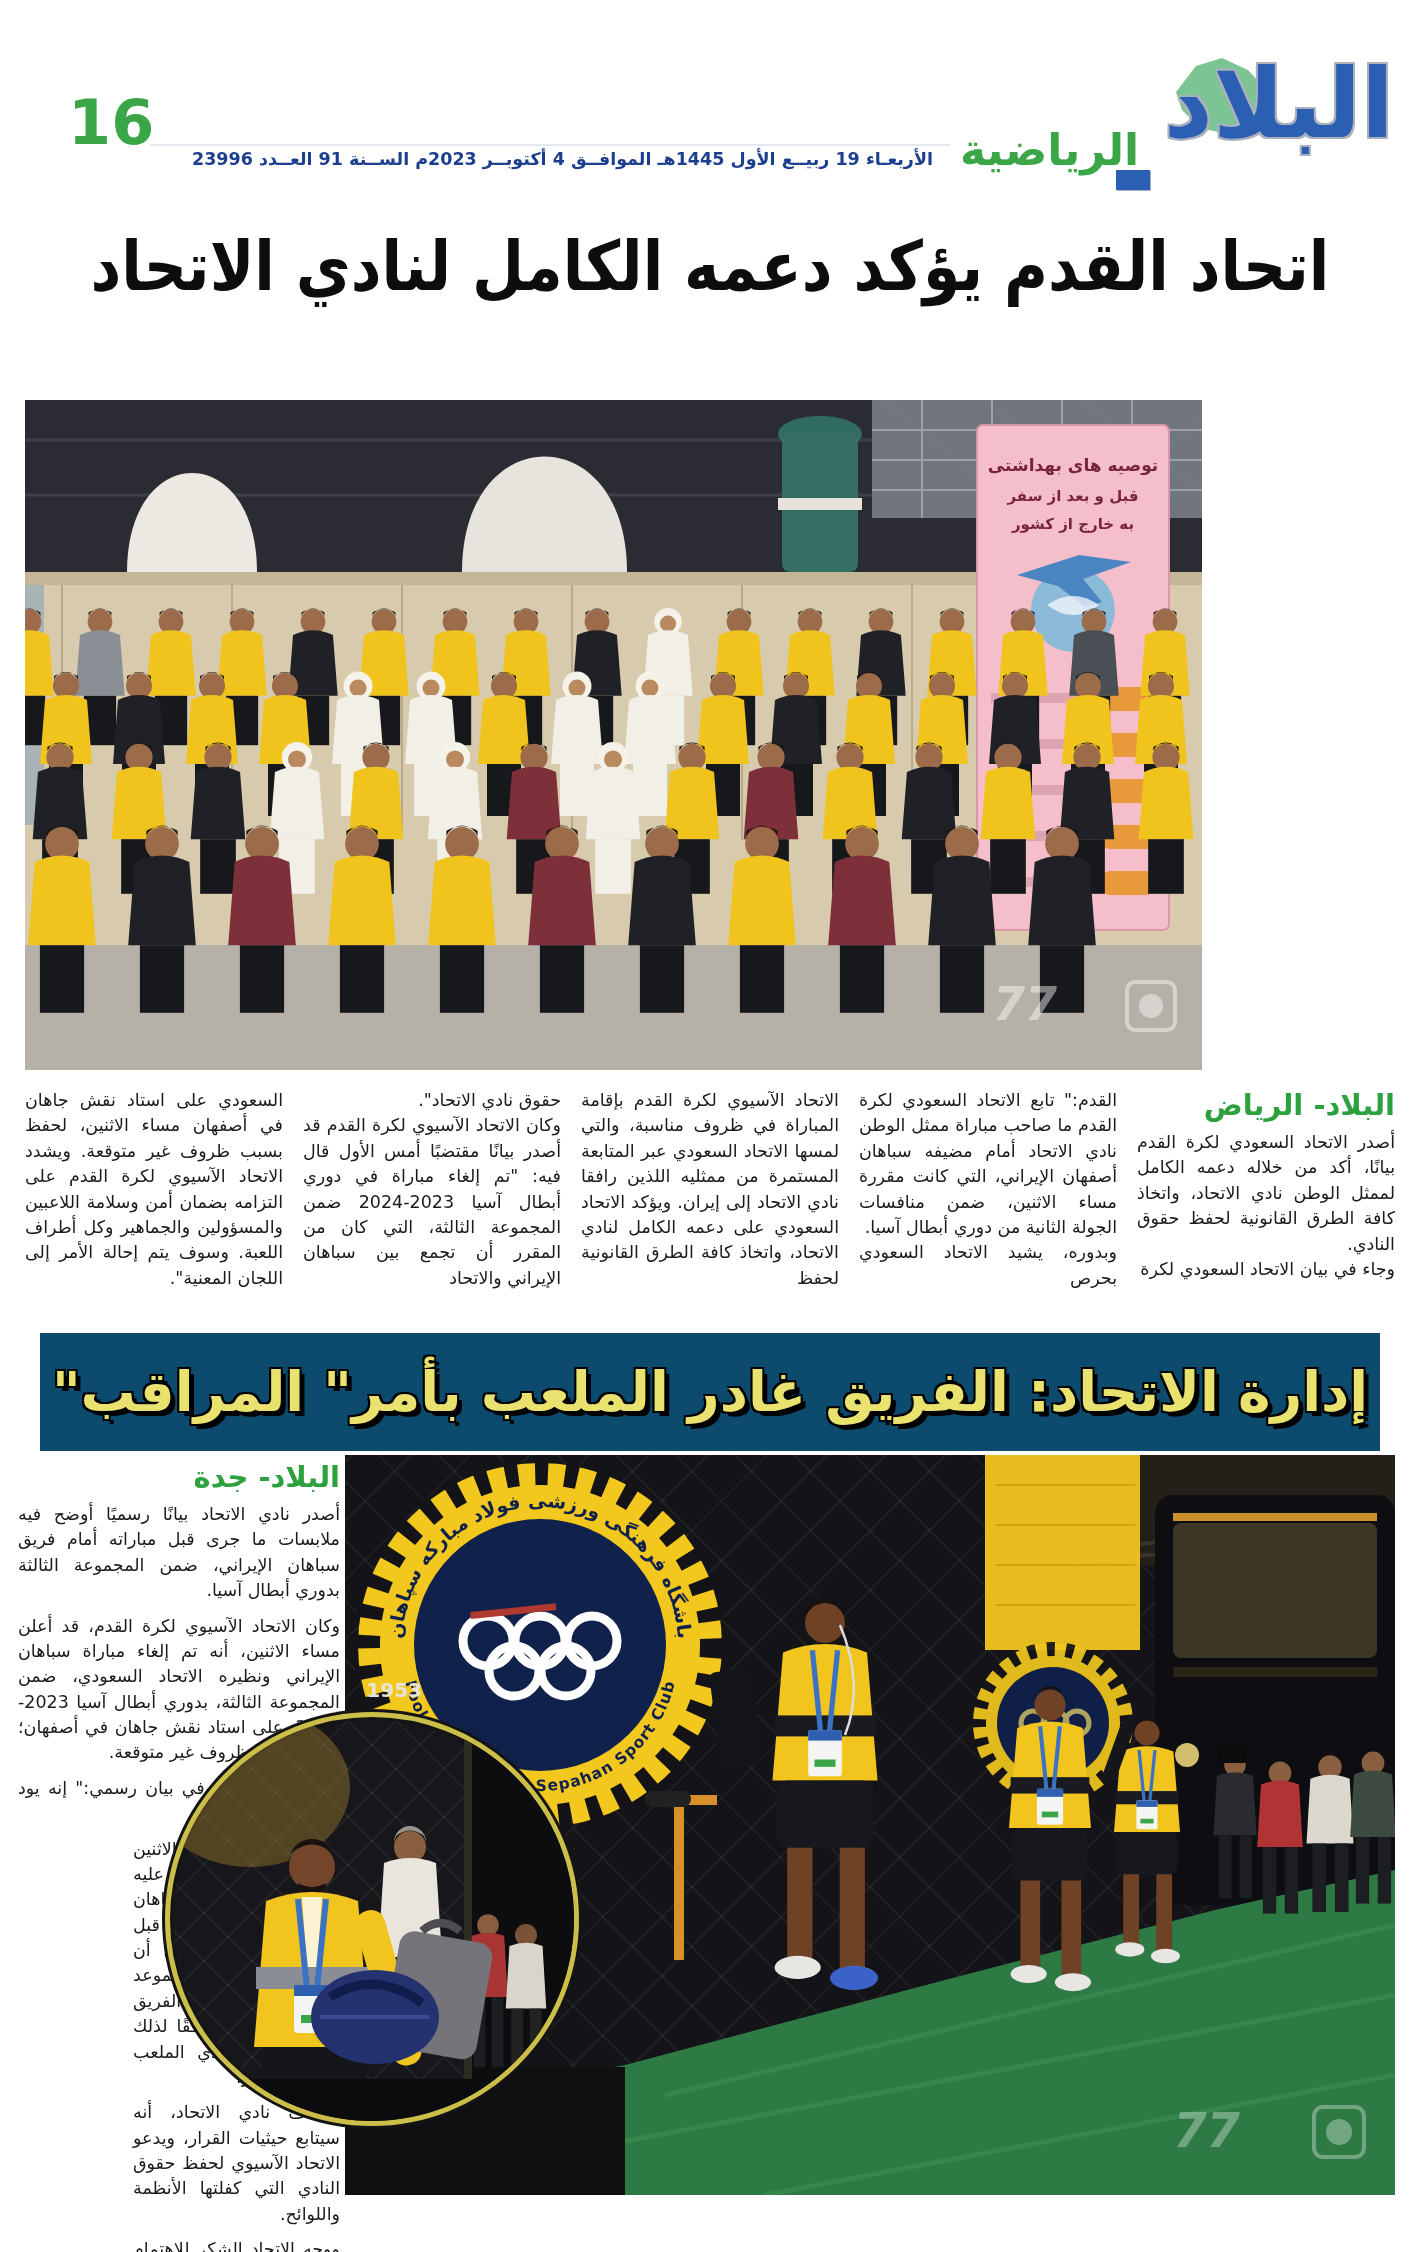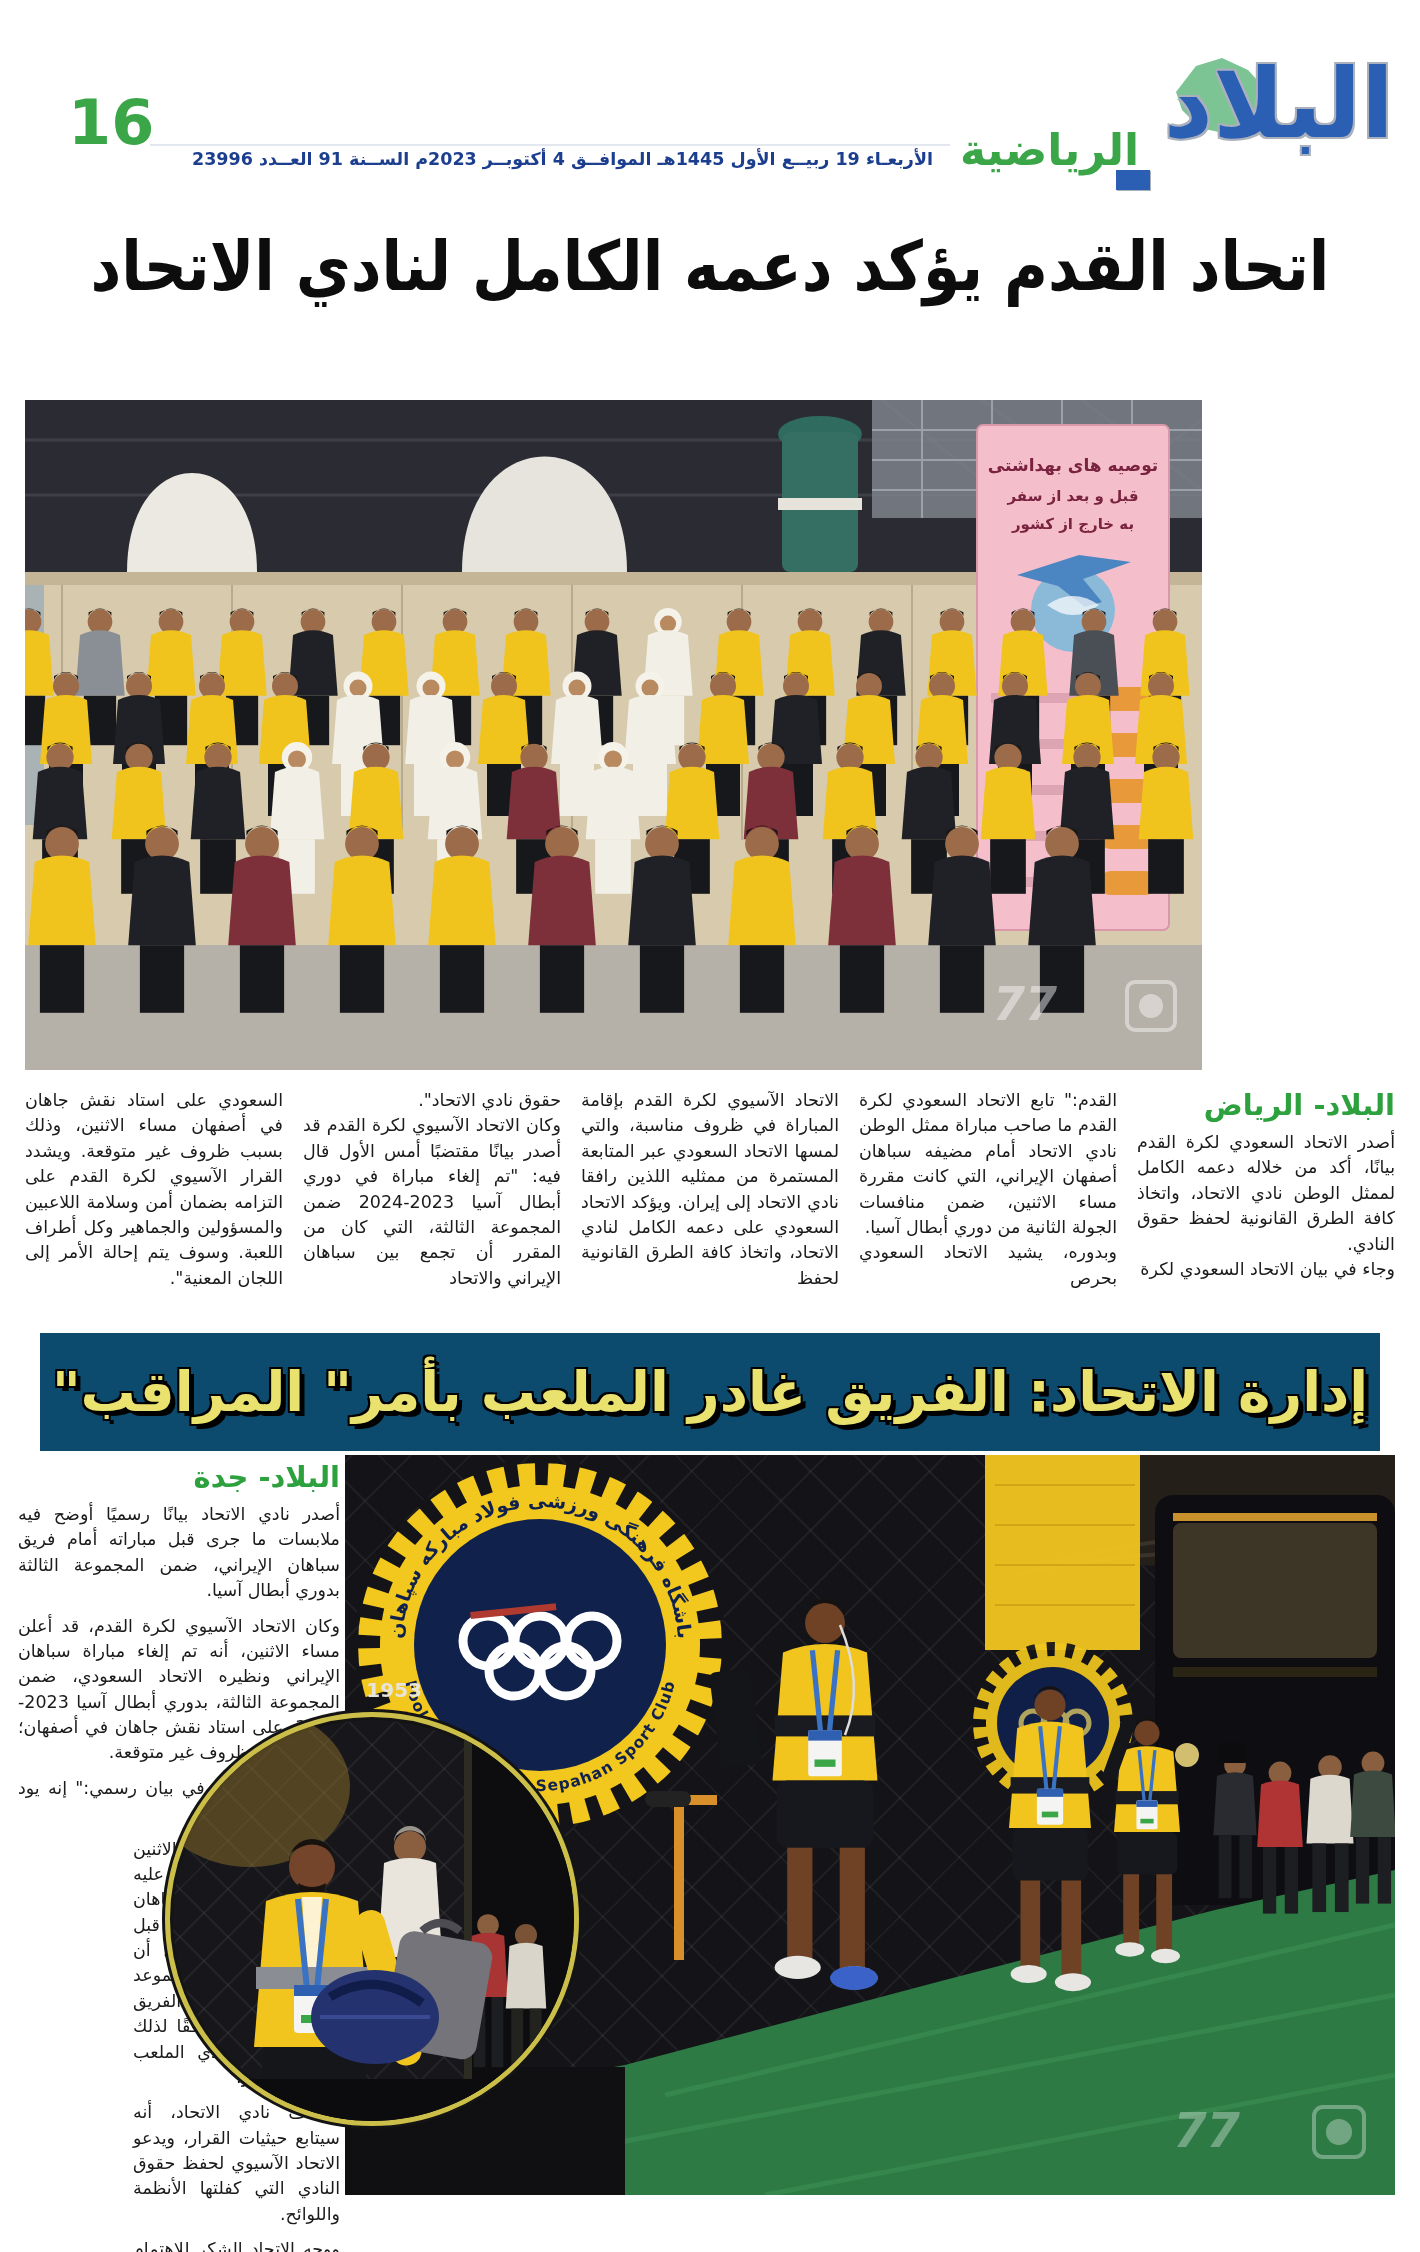--- a/index.html
+++ b/index.html
@@ -555,21 +555,21 @@
 وبدوره، يشيد الاتحاد السعودي بحرص</p>
     </div>
     <div class="col">
       <p class="body-text">الاتحاد الآسيوي لكرة القدم بإقامة المباراة في ظروف مناسبة، والتي لمسها الاتحاد السعودي عبر المتابعة المستمرة من ممثليه اللذين رافقا نادي الاتحاد إلى إيران. ويؤكد الاتحاد السعودي على دعمه الكامل لنادي الاتحاد، واتخاذ كافة الطرق القانونية لحفظ</p>
     </div>
     <div class="col">
       <p class="body-text">حقوق نادي الاتحاد".
 وكان الاتحاد الآسيوي لكرة القدم قد أصدر بيانًا مقتضبًا أمس الأول قال فيه: "تم إلغاء مباراة في دوري أبطال آسيا 2023-2024 ضمن المجموعة الثالثة، التي كان من المقرر أن تجمع بين سباهان الإيراني والاتحاد</p>
     </div>
     <div class="col">
-      <p class="body-text">السعودي على استاد نقش جاهان في أصفهان مساء الاثنين، وذلك بسبب ظروف غير متوقعة. ويشدد القرار الآسيوي لكرة القدم على التزامه بضمان أمن وسلامة اللاعبين والمسؤولين والجماهير وكل أطراف اللعبة. وسوف يتم إحالة الأمر إلى اللجان المعنية".</p>
+      <p class="body-text">السعودي على استاد نقش جاهان في أصفهان مساء الاثنين، لحفظ بسبب ظروف غير متوقعة. ويشدد الاتحاد الآسيوي لكرة القدم على التزامه بضمان أمن وسلامة اللاعبين والمسؤولين والجماهير وكل أطراف اللعبة. وسوف يتم إحالة الأمر إلى اللجان المعنية".</p>
     </div>
   </div>
 
   <div class="banner2">
     <h2>إدارة الاتحاد: الفريق غادر الملعب بأمر" المراقب"</h2>
   </div>
 
   <div class="article2">
     <h3 class="byline">البلاد- جدة</h3>
     <p class="body-text">أصدر نادي الاتحاد بيانًا رسميًا أوضح فيه ملابسات ما جرى قبل مباراته أمام فريق سباهان الإيراني، ضمن المجموعة الثالثة بدوري أبطال آسيا.</p>

